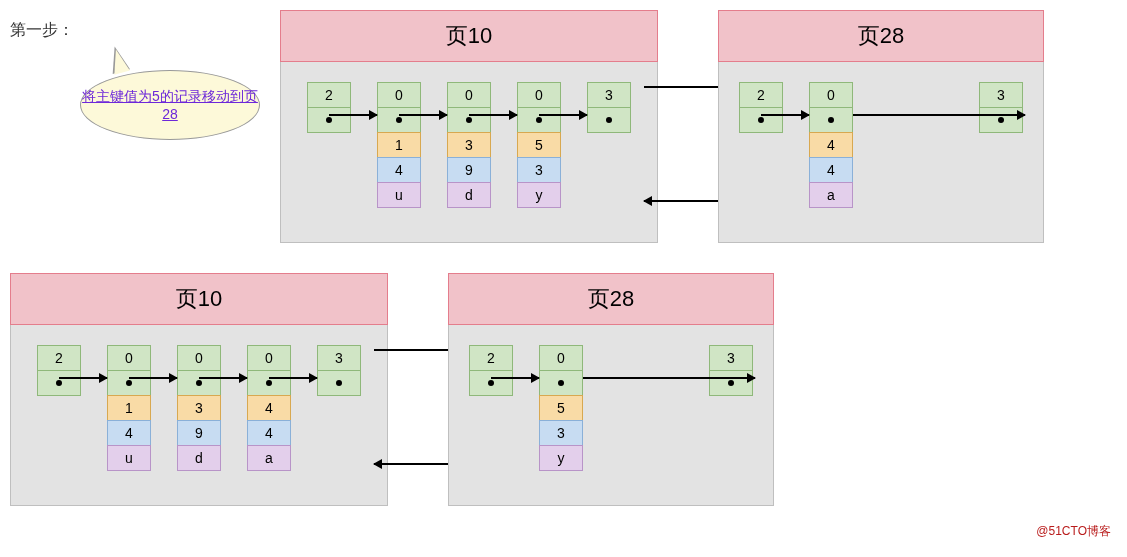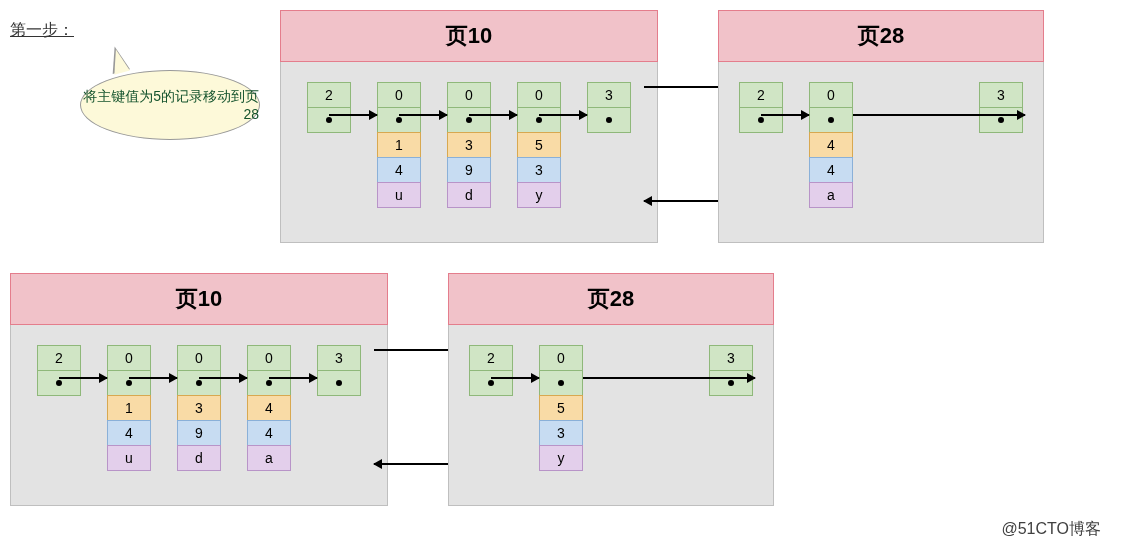--- a/index.html
+++ b/index.html
@@ -1,28 +1,28 @@
 <!DOCTYPE html>
 <html><head>
 <meta charset="utf-8">
 <style>
   * { box-sizing: border-box; margin: 0; padding: 0; }
   body { font-family: "Microsoft YaHei", Arial, sans-serif; background: #fff; padding: 10px; width: 1127px; position: relative; }
   
   .row { display: flex; align-items: flex-start; margin-bottom: 30px; position: relative; }
-  .step-label { font-size: 16px; color: #333; width: 100px; padding-top: 10px; text-decoration: underline; }
-  
-  .speech { position: relative; background: #fdf9d9; border: 1px solid #999; border-radius: 50%; width: 180px; height: 70px; display: flex; align-items: center; justify-content: center; text-align: right; font-size: 14px; color: #14532d; margin-top: 60px; margin-left: -30px; margin-right: 20px; flex-shrink: 0; }
+  .step-label { font-size: 16px; color: #333; width: 100px; padding-top: 10px; }
+  
+  .speech { position: relative; background: #fdf9d9; border: 1px solid #999; border-radius: 50%; width: 180px; height: 70px; display: flex; align-items: center; justify-content: center; text-align: center; font-size: 14px; color: #6d28d9; margin-top: 60px; margin-left: -30px; margin-right: 20px; flex-shrink: 0; text-decoration: underline; }
   .speech::before { content: ""; position: absolute; top: -22px; left: 30px; width: 0; height: 0; border-left: 8px solid transparent; border-right: 8px solid transparent; border-bottom: 24px solid #fdf9d9; transform: rotate(-15deg); z-index: 2; }
   .speech::after { content: ""; position: absolute; top: -25px; left: 28px; width: 0; height: 0; border-left: 9px solid transparent; border-right: 9px solid transparent; border-bottom: 26px solid #999; transform: rotate(-15deg); z-index: 1; }
   
   .pages-container { display: flex; align-items: flex-start; position: relative; }
   
   .page-box { background: #e3e3e3; border: 1px solid #bfbfbf; position: relative; flex-shrink: 0; }
-  .page-title { background: #f1c2c9; border: 1px solid #e47d8c; text-align: center; font-size: 22px; padding: 10px 0; margin: -1px -1px 0 -1px; font-weight: bold; }
+  .page-title { background: #f1c2c9; border: 1px solid #e47d8c; text-align: center; font-size: 22px; padding: 10px 0; margin: -1px -1px 0 -1px; }
   .page-body { padding: 20px 12px 15px 12px; display: flex; align-items: flex-start; justify-content: center; gap: 26px; position: relative; min-height: 180px; }
   
   .col { display: flex; flex-direction: column; width: 44px; position: relative; }
   .cell { height: 26px; border: 1px solid #888; display: flex; align-items: center; justify-content: center; font-size: 14px; margin-top: -1px; }
   .cell:first-child { margin-top: 0; }
   .g { background: #d0e5c5; border-color: #8fb87a; }
   .o { background: #f9dba6; border-color: #d8a850; }
   .b { background: #c7dcf2; border-color: #8ab0d8; }
   .p { background: #e3cfeb; border-color: #b894c8; }
   .dot { width: 6px; height: 6px; background: #000; border-radius: 50%; }
@@ -31,21 +31,21 @@
   .arrow-h::after { content: ""; position: absolute; right: -1px; top: -4px; width: 0; height: 0; border-left: 9px solid #000; border-top: 5px solid transparent; border-bottom: 5px solid transparent; }
   
   .gap { width: 60px; flex-shrink: 0; position: relative; }
   .inter-arrow { position: absolute; left: -14px; right: -14px; height: 2px; background: #000; }
   .inter-arrow.top::after { content: ""; position: absolute; right: -1px; top: -4px; border-left: 9px solid #000; border-top: 5px solid transparent; border-bottom: 5px solid transparent; }
   .inter-arrow.bottom::after { content: ""; position: absolute; left: -1px; top: -4px; border-right: 9px solid #000; border-top: 5px solid transparent; border-bottom: 5px solid transparent; }
   
   .long-arrow { position: absolute; height: 2px; background: #000; top: 32px; left: 44px; right: -26px; z-index: 3; }
   .long-arrow::after { content: ""; position: absolute; right: -1px; top: -4px; border-left: 9px solid #000; border-top: 5px solid transparent; border-bottom: 5px solid transparent; }
   
-  .watermark { position: absolute; bottom: 6px; right: 26px; color: #404040; font-size: 16px; }
+  .watermark { position: absolute; bottom: 6px; right: 16px; color: #b91c1c; font-size: 12px; }
 </style>
 </head>
 <body>
 
 <div class="row">
   <div class="step-label">第一步：</div>
   <div class="speech">
       <span>将主键值为5的记录移动到页28</span>
     </div>
   <div class="pages-container">

